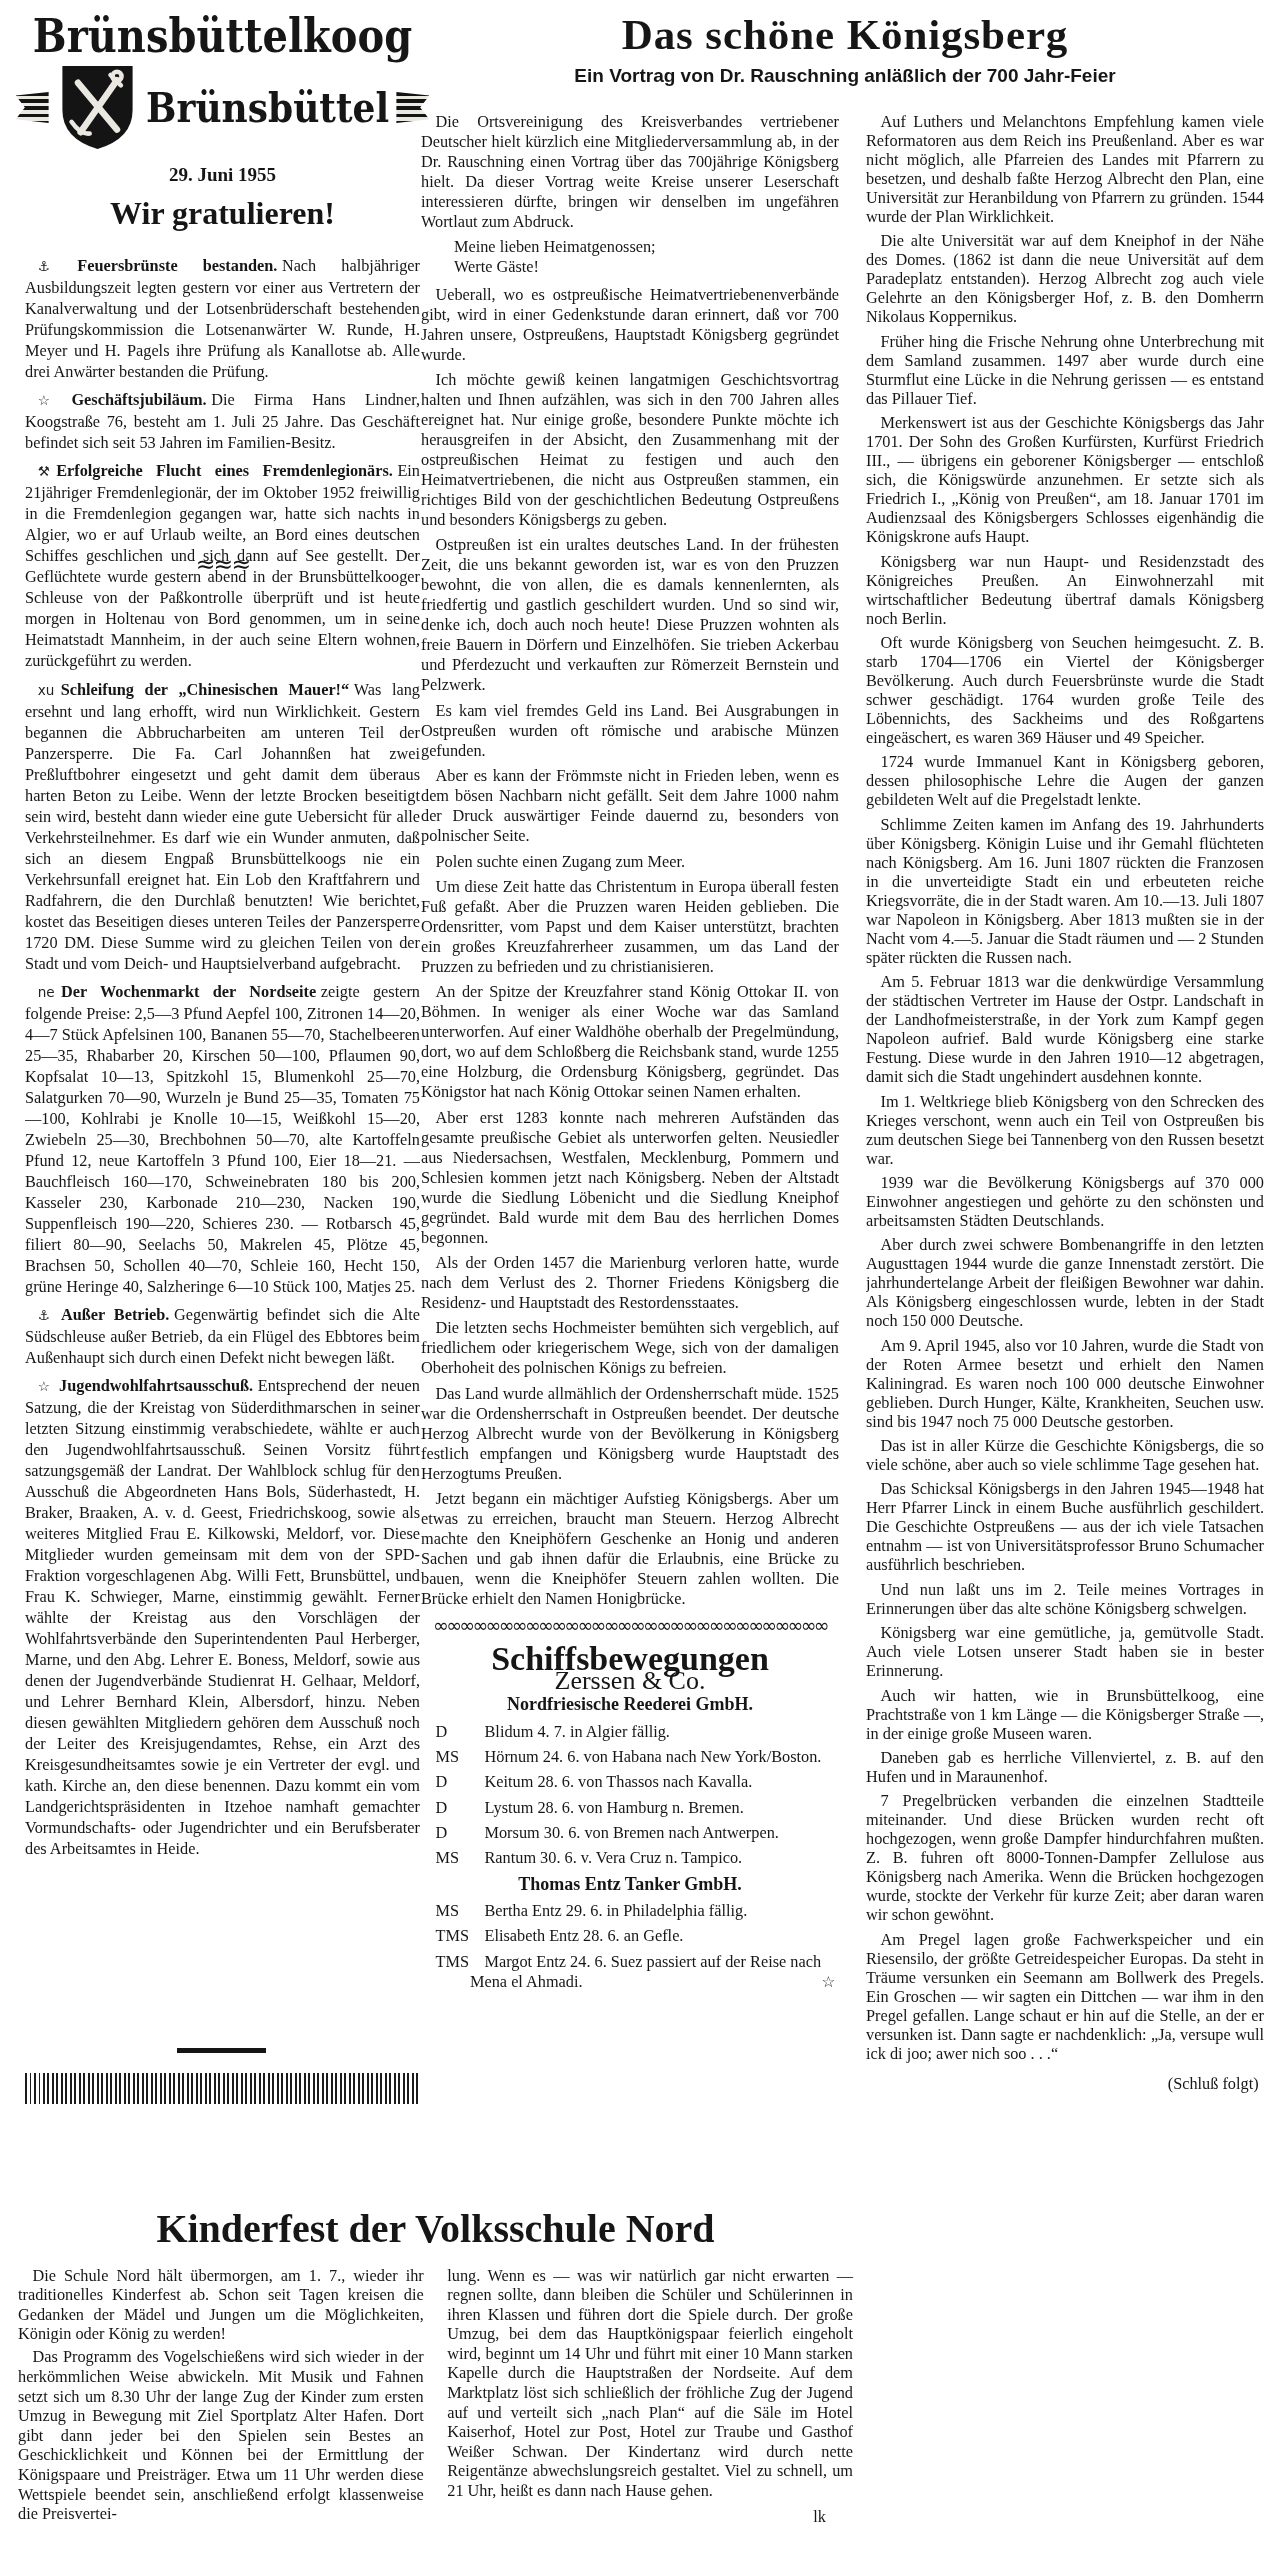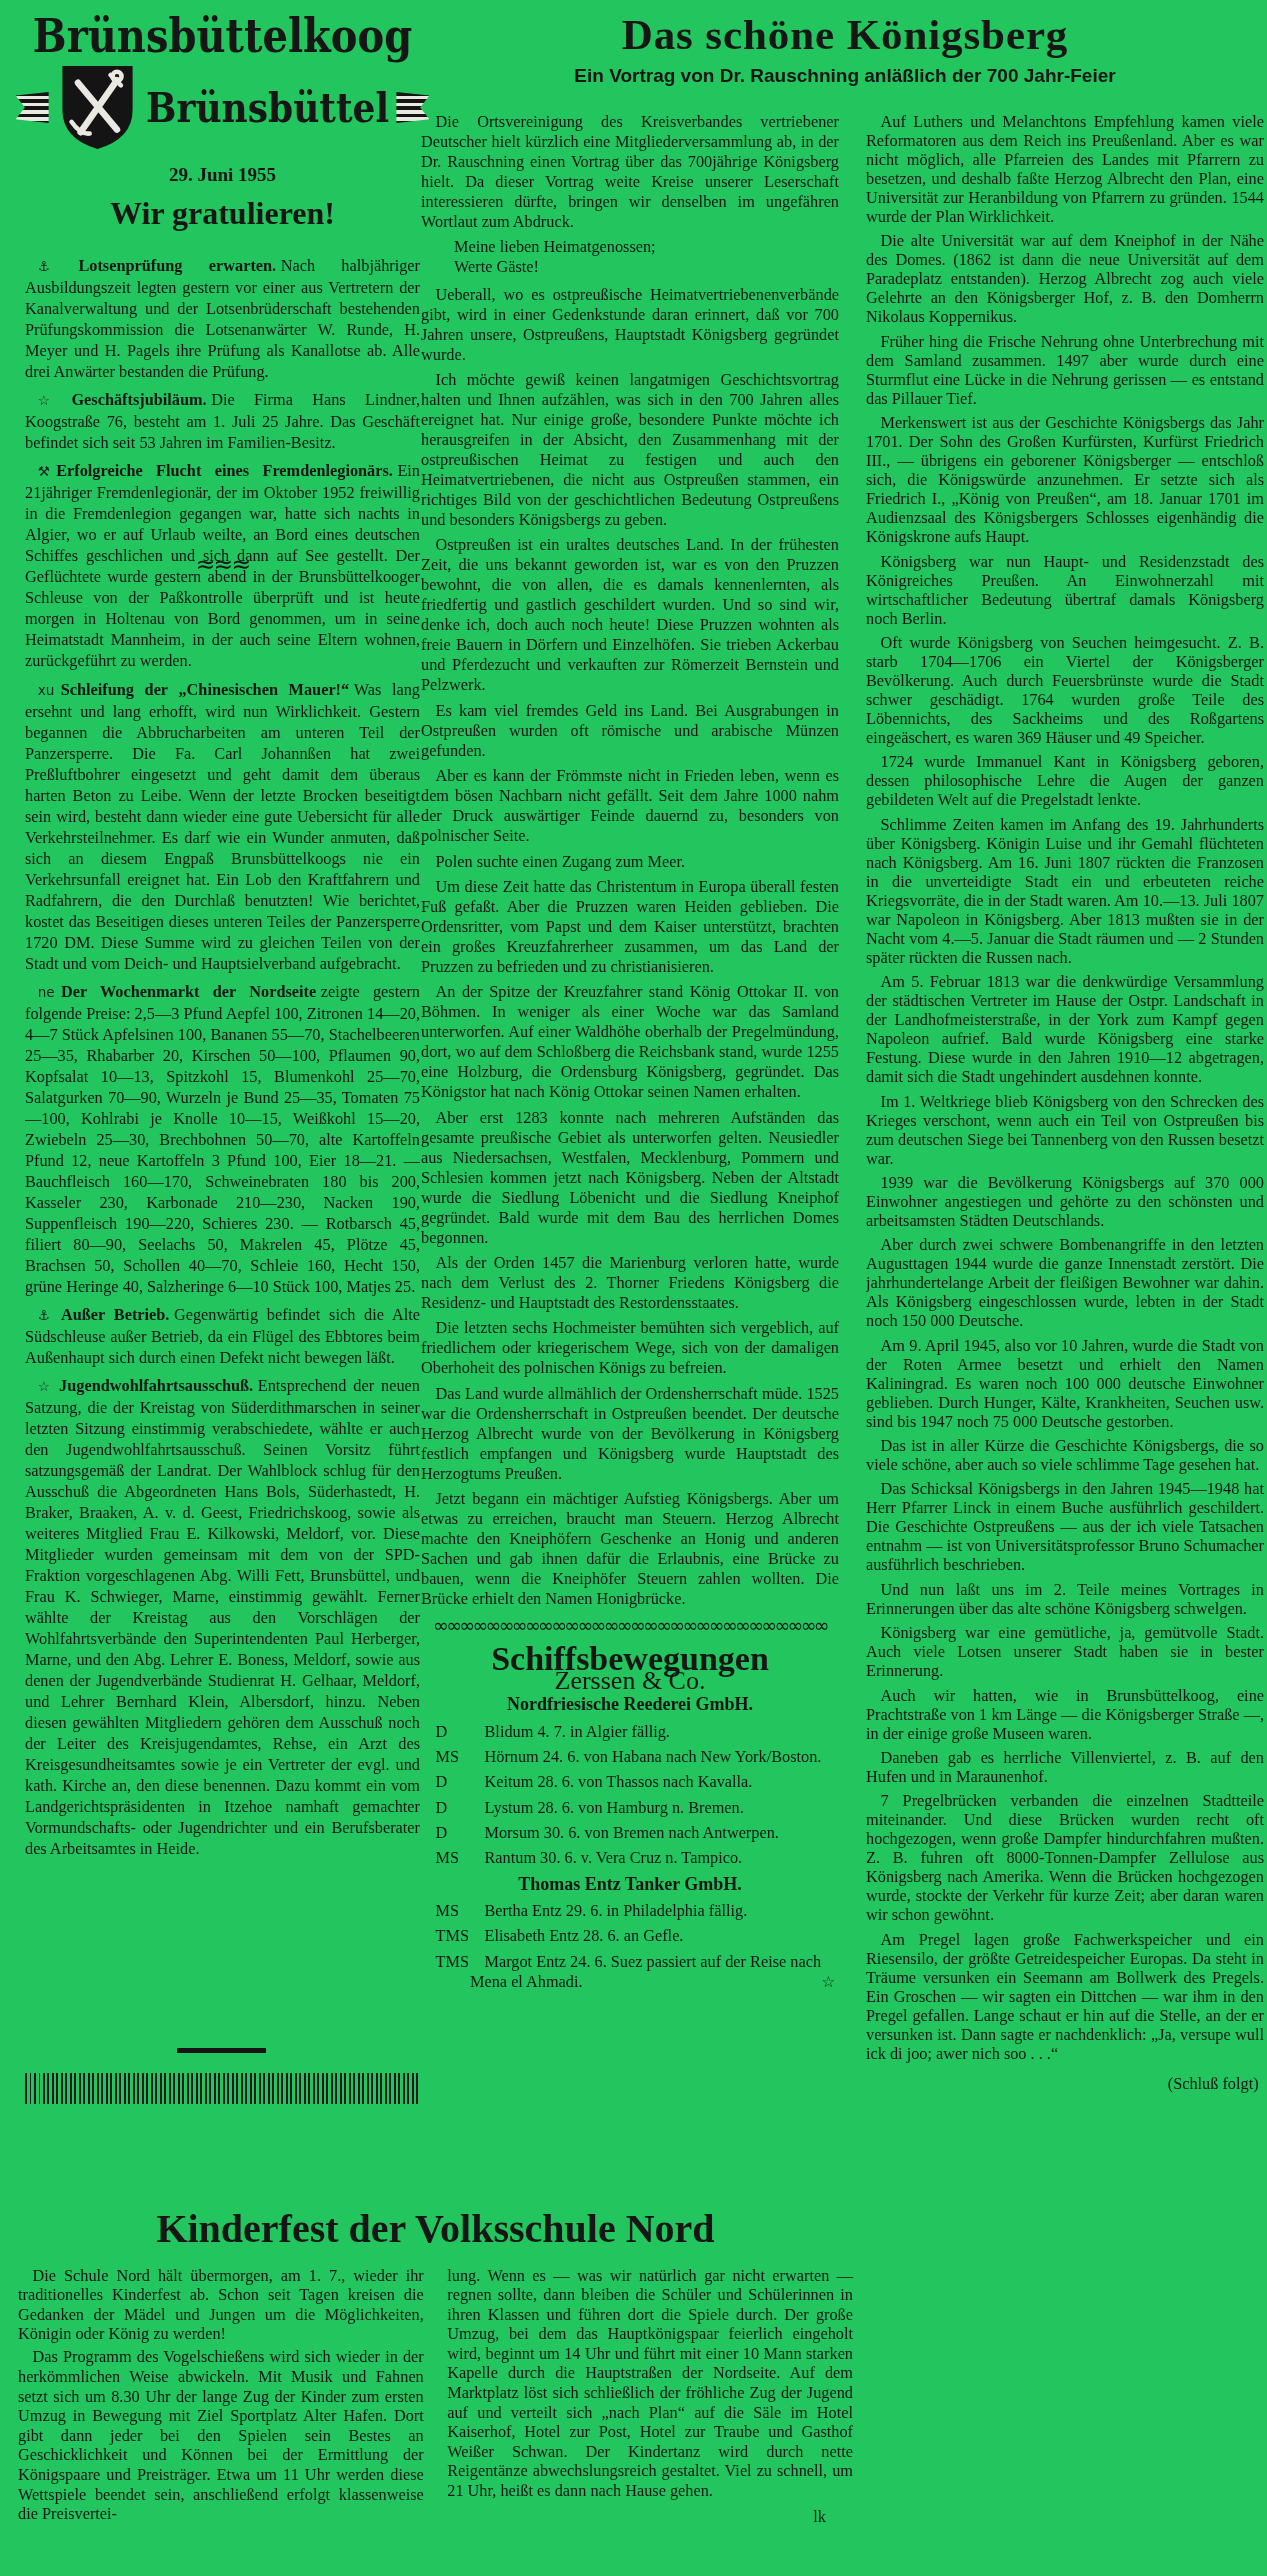--- a/index.html
+++ b/index.html
@@ -1,18 +1,18 @@
 <!DOCTYPE html>
 <html style="font-size:14.5px"><head>
 <meta charset="utf-8">
 <style>
   html,body{margin:0;padding:0;background:#cfcdc7;}
   .page{
     position:relative; width:1268px; height:2576px; margin:0 auto;
-    background:#22c55e; color:#161616; overflow:hidden;
+    background:#ffffff; color:#161616; overflow:hidden;
     font-family:"Liberation Serif","DejaVu Serif",serif;
   }
   
   .masthead{position:absolute; left:23.5px; top:14.5px; width:398px; text-align:center;}
   .mast-name1{font-size:40px; font-weight:900; letter-spacing:0px; line-height:1.05; transform:scaleY(1.15); font-family:"DejaVu Serif",serif;}
   .crest-row{display:flex; align-items:center; justify-content:center; gap:7.2px; margin-top:5.4px;}
   .flag{width:33px; height:31px; background:repeating-linear-gradient(180deg,#141414 0 3.6px,#eae8e1 3.6px 7.2px); flex:0 0 auto;}
   .flag.left{clip-path:polygon(100% 0,0 12%,28% 50%,0 88%,100% 100%);}
   .flag.right{clip-path:polygon(0 0,100% 12%,72% 50%,100% 88%,0 100%);}
   .crest-svg{width:83px; height:91px; flex:0 0 auto;}
@@ -88,21 +88,21 @@
       </svg>
       <div class="mast-name2">Brünsbüttel</div>
       <div class="flag right"></div>
     </div>
     <div class="mast-date">29. Juni 1955</div>
     <div class="greet-head">Wir gratulieren!</div>
   </div>
 
   <div class="left-col">
     <div>
-        <p class="article"><span class="marker">⚓</span><b class="lead">Lotsenprüfung erwarten.</b><span>Nach halbjähriger Ausbildungszeit legten gestern vor einer aus Vertretern der Kanalverwaltung und der Lotsenbrüderschaft bestehenden Prüfungskommission die Lotsenanwärter W. Runde, H. Meyer und H. Pagels ihre Prüfung als Kanallotse ab. Alle drei Anwärter bestanden die Prüfung.</span></p>
+        <p class="article"><span class="marker">⚓</span><b class="lead">Feuersbrünste bestanden.</b><span>Nach halbjähriger Ausbildungszeit legten gestern vor einer aus Vertretern der Kanalverwaltung und der Lotsenbrüderschaft bestehenden Prüfungskommission die Lotsenanwärter W. Runde, H. Meyer und H. Pagels ihre Prüfung als Kanallotse ab. Alle drei Anwärter bestanden die Prüfung.</span></p>
         <p class="article"><span class="marker">☆</span><b class="lead">Geschäftsjubiläum.</b><span>Die Firma Hans Lindner, Koogstraße 76, besteht am 1. Juli 25 Jahre. Das Geschäft befindet sich seit 53 Jahren im Familien-Besitz.</span></p>
         <p class="article"><span class="marker">⚒</span><b class="lead">Erfolgreiche Flucht eines Fremdenlegionärs.</b><span>Ein 21jähriger Fremdenlegionär, der im Oktober 1952 freiwillig in die Fremdenlegion gegangen war, hatte sich nachts in Algier, wo er auf Urlaub weilte, an Bord eines deutschen Schiffes geschlichen und sich dann auf See gestellt. Der Geflüchtete wurde gestern abend in der Brunsbüttelkooger Schleuse von der Paßkontrolle überprüft und ist heute morgen in Holtenau von Bord genommen, um in seine Heimatstadt Mannheim, in der auch seine Eltern wohnen, zurückgeführt zu werden.</span></p>
         <p class="article"><span class="marker">xu</span><b class="lead">Schleifung der „Chinesischen Mauer!“</b><span>Was lang ersehnt und lang erhofft, wird nun Wirklichkeit. Gestern begannen die Abbrucharbeiten am unteren Teil der Panzersperre. Die Fa. Carl Johannßen hat zwei Preßluftbohrer eingesetzt und geht damit dem überaus harten Beton zu Leibe. Wenn der letzte Brocken beseitigt sein wird, besteht dann wieder eine gute Uebersicht für alle Verkehrsteilnehmer. Es darf wie ein Wunder anmuten, daß sich an diesem Engpaß Brunsbüttelkoogs nie ein Verkehrsunfall ereignet hat. Ein Lob den Kraftfahrern und Radfahrern, die den Durchlaß benutzten! Wie berichtet, kostet das Beseitigen dieses unteren Teiles der Panzersperre 1720 DM. Diese Summe wird zu gleichen Teilen von der Stadt und vom Deich- und Hauptsielverband aufgebracht.</span></p>
         <p class="article"><span class="marker">ne</span><b class="lead">Der Wochenmarkt der Nordseite</b><span>zeigte gestern folgende Preise: 2,5—3 Pfund Aepfel 100, Zitronen 14—20, 4—7 Stück Apfelsinen 100, Bananen 55—70, Stachelbeeren 25—35, Rhabarber 20, Kirschen 50—100, Pflaumen 90, Kopfsalat 10—13, Spitzkohl 15, Blumenkohl 25—70, Salatgurken 70—90, Wurzeln je Bund 25—35, Tomaten 75—100, Kohlrabi je Knolle 10—15, Weißkohl 15—20, Zwiebeln 25—30, Brechbohnen 50—70, alte Kartoffeln Pfund 12, neue Kartoffeln 3 Pfund 100, Eier 18—21. — Bauchfleisch 160—170, Schweinebraten 180 bis 200, Kasseler 230, Karbonade 210—230, Nacken 190, Suppenfleisch 190—220, Schieres 230. — Rotbarsch 45, filiert 80—90, Seelachs 50, Makrelen 45, Plötze 45, Brachsen 50, Schollen 40—70, Schleie 160, Hecht 150, grüne Heringe 40, Salzheringe 6—10 Stück 100, Matjes 25.</span></p>
         <p class="article"><span class="marker">⚓</span><b class="lead">Außer Betrieb.</b><span>Gegenwärtig befindet sich die Alte Südschleuse außer Betrieb, da ein Flügel des Ebbtores beim Außenhaupt sich durch einen Defekt nicht bewegen läßt.</span></p>
         <p class="article"><span class="marker">☆</span><b class="lead">Jugendwohlfahrtsausschuß.</b><span>Entsprechend der neuen Satzung, die der Kreistag von Süderdithmarschen in seiner letzten Sitzung einstimmig verabschiedete, wählte er auch den Jugendwohlfahrtsausschuß. Seinen Vorsitz führt satzungsgemäß der Landrat. Der Wahlblock schlug für den Ausschuß die Abgeordneten Hans Bols, Süderhastedt, H. Braker, Braaken, A. v. d. Geest, Friedrichskoog, sowie als weiteres Mitglied Frau E. Kilkowski, Meldorf, vor. Diese Mitglieder wurden gemeinsam mit dem von der SPD-Fraktion vorgeschlagenen Abg. Willi Fett, Brunsbüttel, und Frau K. Schwieger, Marne, einstimmig gewählt. Ferner wählte der Kreistag aus den Vorschlägen der Wohlfahrtsverbände den Superintendenten Paul Herberger, Marne, und den Abg. Lehrer E. Boness, Meldorf, sowie aus denen der Jugendverbände Studienrat H. Gelhaar, Meldorf, und Lehrer Bernhard Klein, Albersdorf, hinzu. Neben diesen gewählten Mitgliedern gehören dem Ausschuß noch der Leiter des Kreisjugendamtes, Rehse, ein Arzt des Kreisgesundheitsamtes sowie je ein Vertreter der evgl. und kath. Kirche an, den diese benennen. Dazu kommt ein vom Landgerichtspräsidenten in Itzehoe namhaft gemachter Vormundschafts- oder Jugendrichter und ein Berufsberater des Arbeitsamtes in Heide.</span></p>
       </div>
   </div>
 
   <div class="wave-divider" style="position:absolute; left:25px; top:552px; width:395px;">≈≈≈</div>

